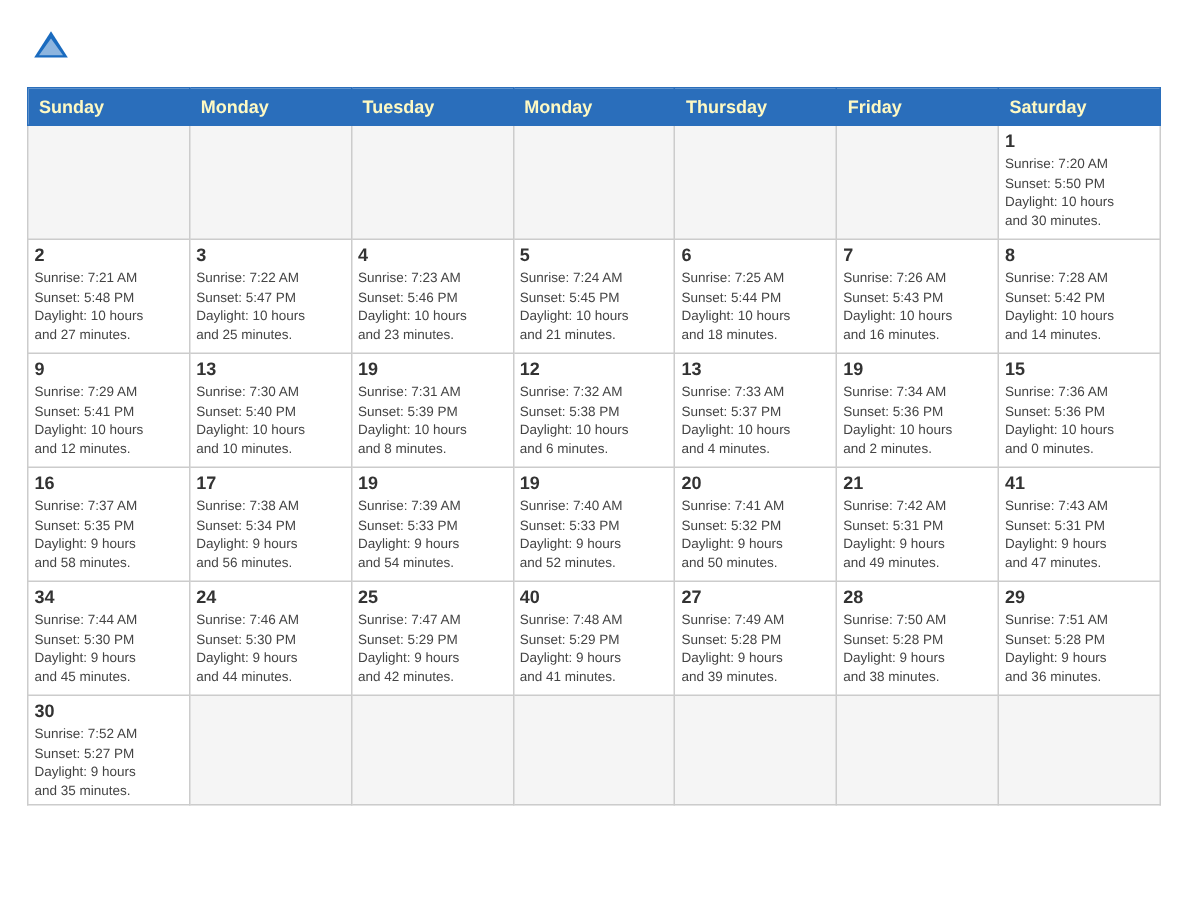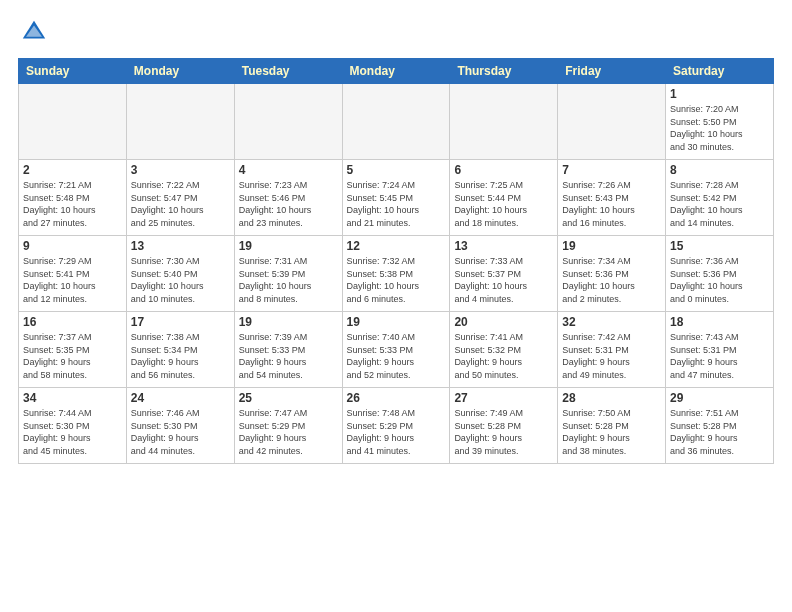--- a/index.html
+++ b/index.html
@@ -215,53 +215,65 @@
           </td>
           <td>
             <span class="day-num">19</span>
             <div class="day-info">Sunrise: 7:40 AM<br>Sunset: 5:33 PM<br>Daylight: 9 hours<br>and 52 minutes.</div>
           </td>
           <td>
             <span class="day-num">20</span>
             <div class="day-info">Sunrise: 7:41 AM<br>Sunset: 5:32 PM<br>Daylight: 9 hours<br>and 50 minutes.</div>
           </td>
           <td>
-            <span class="day-num">32</span>
+            <span class="day-num">21</span>
             <div class="day-info">Sunrise: 7:42 AM<br>Sunset: 5:31 PM<br>Daylight: 9 hours<br>and 49 minutes.</div>
           </td>
           <td>
-            <span class="day-num">18</span>
+            <span class="day-num">41</span>
             <div class="day-info">Sunrise: 7:43 AM<br>Sunset: 5:31 PM<br>Daylight: 9 hours<br>and 47 minutes.</div>
           </td>
         </tr>
         <tr>
           <td>
             <span class="day-num">34</span>
             <div class="day-info">Sunrise: 7:44 AM<br>Sunset: 5:30 PM<br>Daylight: 9 hours<br>and 45 minutes.</div>
           </td>
           <td>
             <span class="day-num">24</span>
             <div class="day-info">Sunrise: 7:46 AM<br>Sunset: 5:30 PM<br>Daylight: 9 hours<br>and 44 minutes.</div>
           </td>
           <td>
             <span class="day-num">25</span>
             <div class="day-info">Sunrise: 7:47 AM<br>Sunset: 5:29 PM<br>Daylight: 9 hours<br>and 42 minutes.</div>
           </td>
           <td>
-            <span class="day-num">26</span>
+            <span class="day-num">40</span>
             <div class="day-info">Sunrise: 7:48 AM<br>Sunset: 5:29 PM<br>Daylight: 9 hours<br>and 41 minutes.</div>
           </td>
           <td>
             <span class="day-num">27</span>
             <div class="day-info">Sunrise: 7:49 AM<br>Sunset: 5:28 PM<br>Daylight: 9 hours<br>and 39 minutes.</div>
           </td>
           <td>
             <span class="day-num">28</span>
             <div class="day-info">Sunrise: 7:50 AM<br>Sunset: 5:28 PM<br>Daylight: 9 hours<br>and 38 minutes.</div>
           </td>
           <td>
             <span class="day-num">29</span>
             <div class="day-info">Sunrise: 7:51 AM<br>Sunset: 5:28 PM<br>Daylight: 9 hours<br>and 36 minutes.</div>
           </td>
+        </tr>
+        <tr>
+          <td class="last-row">
+            <span class="day-num">30</span>
+            <div class="day-info">Sunrise: 7:52 AM<br>Sunset: 5:27 PM<br>Daylight: 9 hours<br>and 35 minutes.</div>
+          </td>
+          <td class="last-row empty"></td>
+          <td class="last-row empty"></td>
+          <td class="last-row empty"></td>
+          <td class="last-row empty"></td>
+          <td class="last-row empty"></td>
+          <td class="last-row empty"></td>
         </tr>
       </tbody>
   </table>
 </div>
 
 </body></html>

